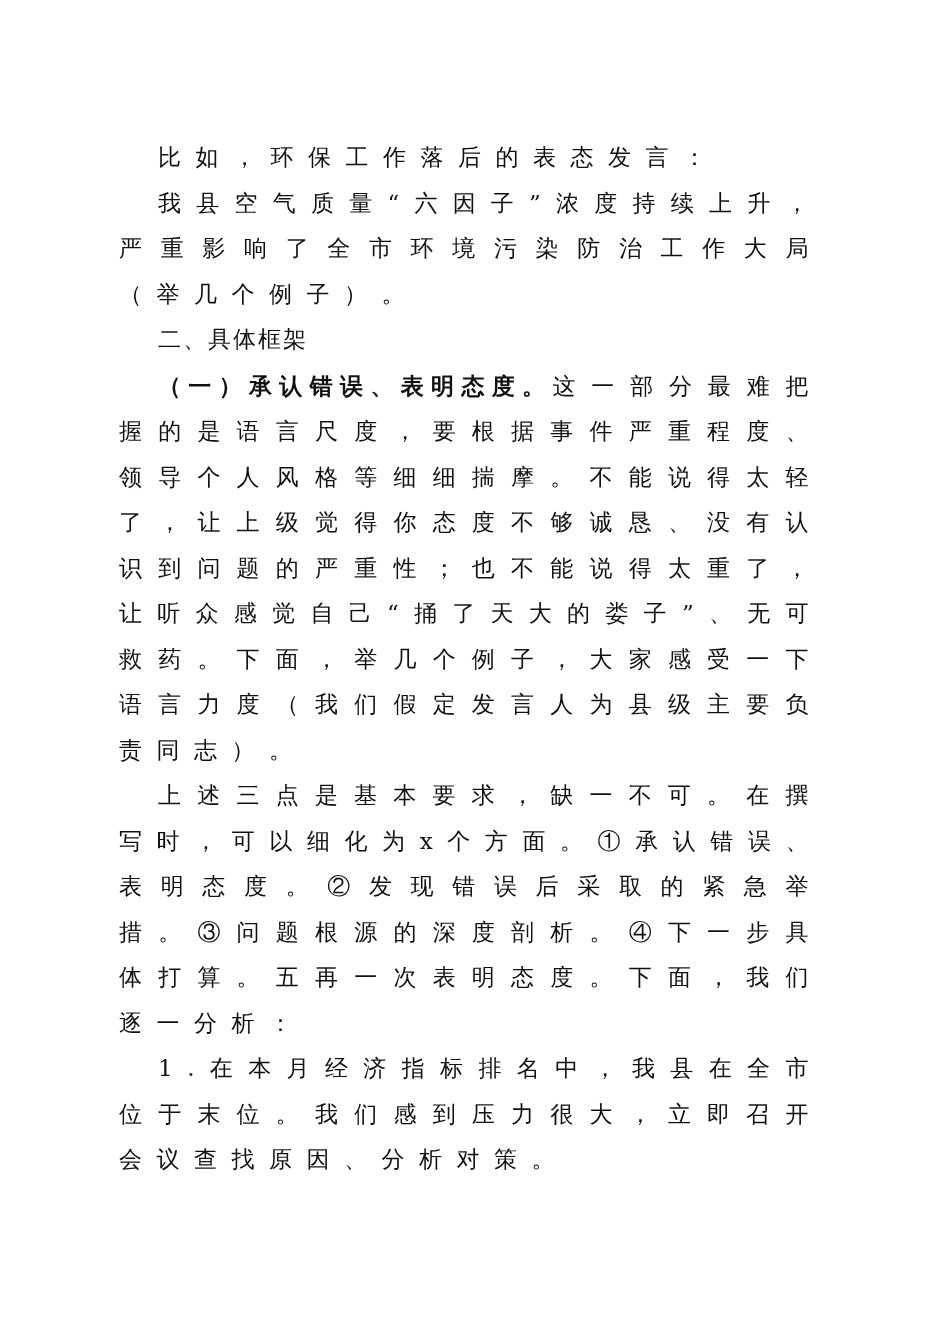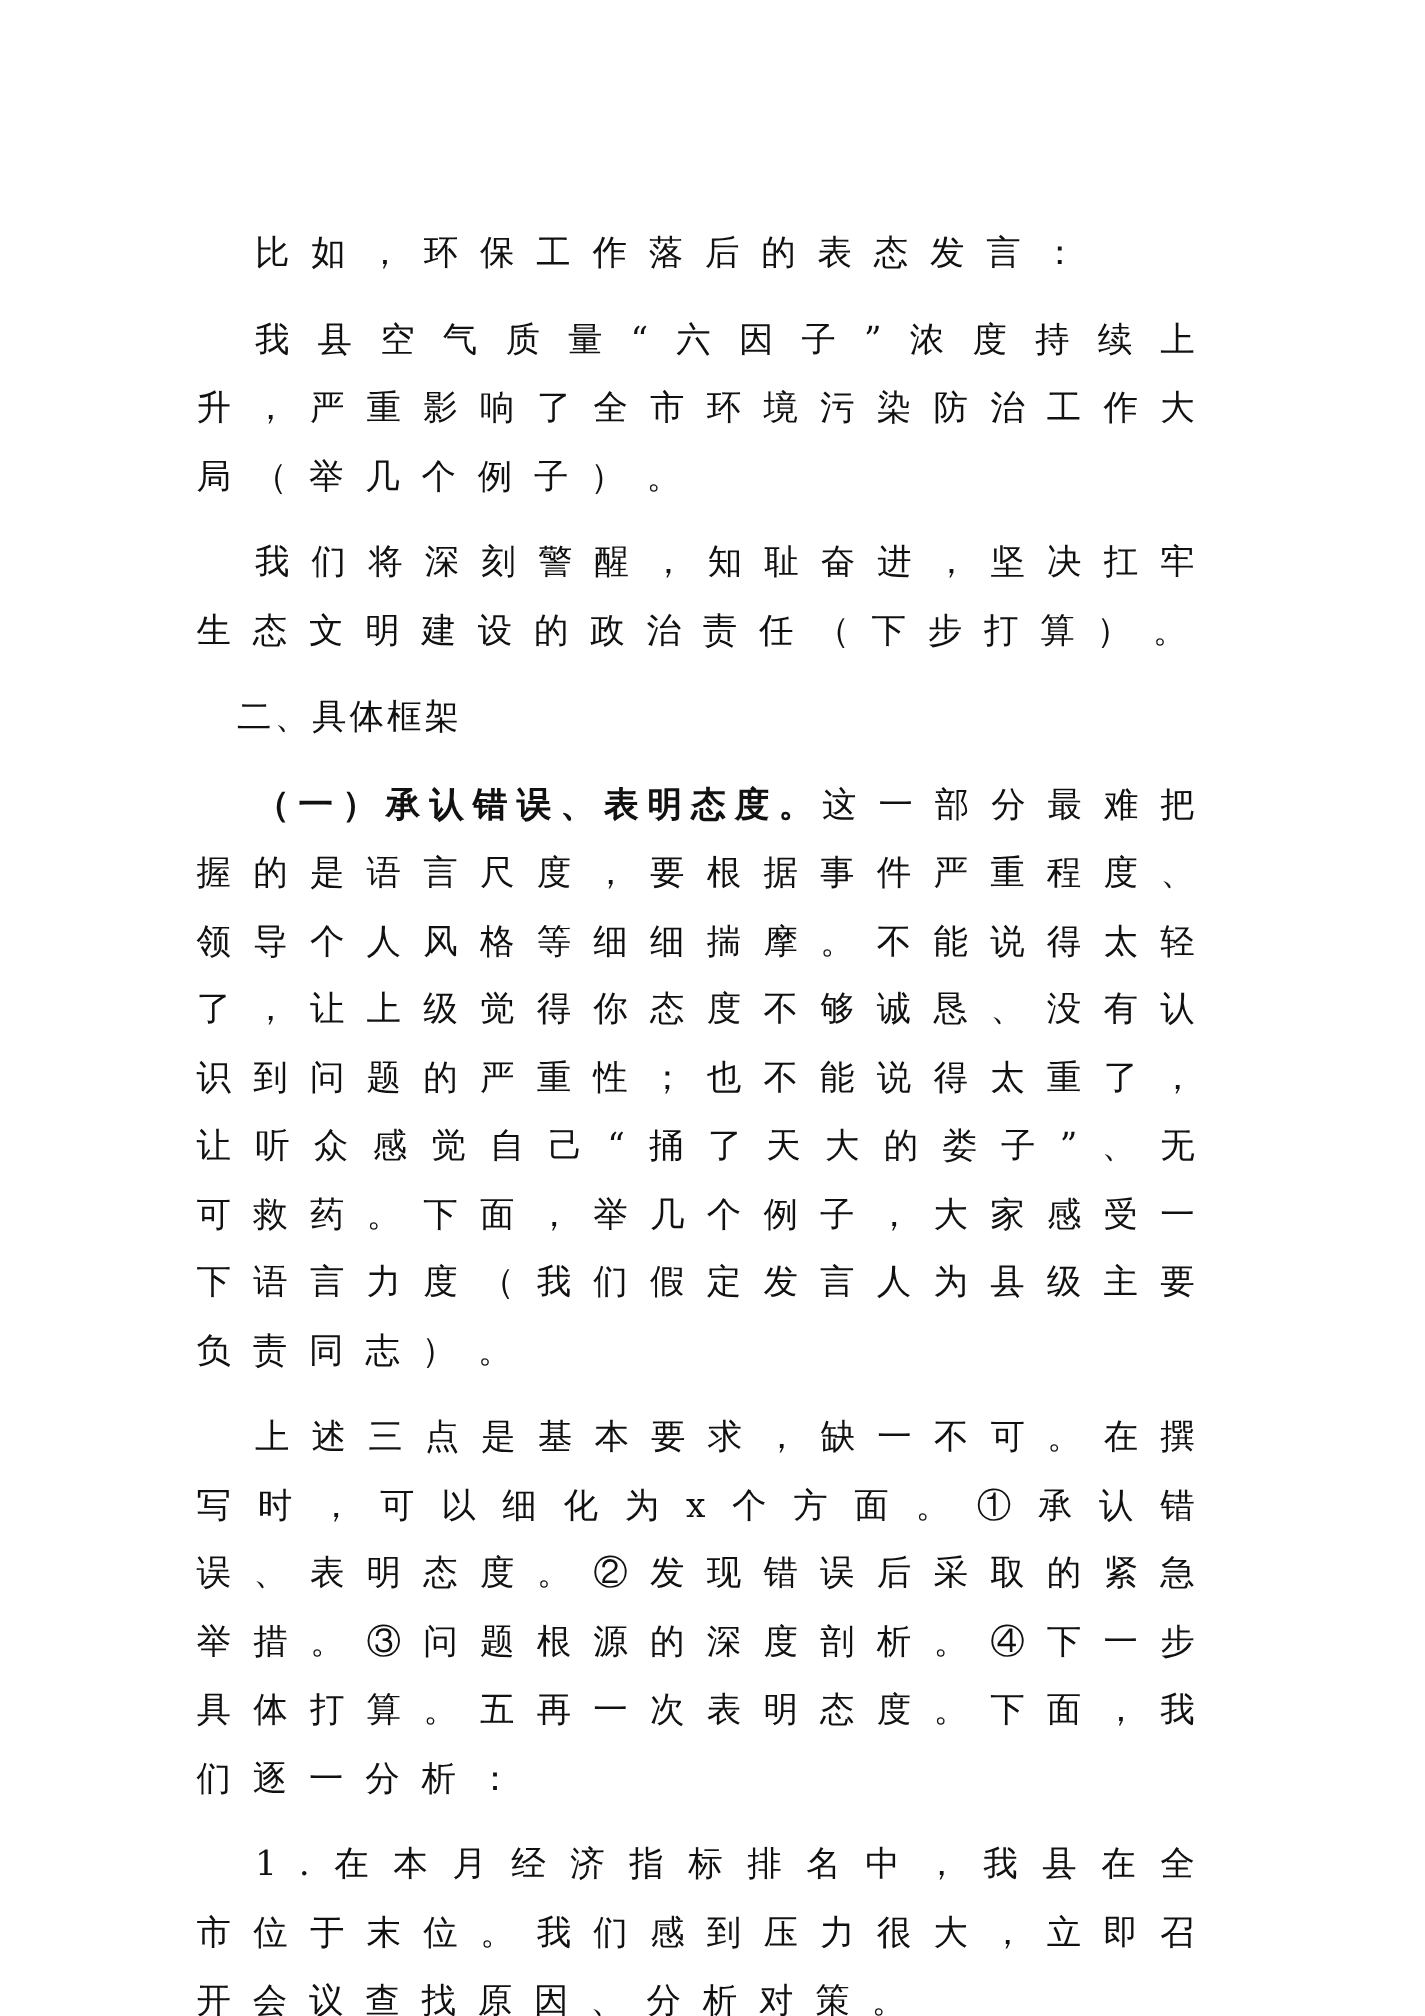--- a/index.html
+++ b/index.html
@@ -10,36 +10,35 @@
     top: 135px;
     width: 704px;
     font-family: "DejaVu Serif", "Liberation Serif", serif;
     font-size: 23px;
     line-height: 45.5px;
     color: #111111;
     letter-spacing: 14.5px;
     text-align: justify;
     text-justify: inter-character;
   }
-  .p { margin: 12px; text-indent: 39px; }
+  .p { margin: 0; text-indent: 39px; }
   .heading {
     margin: 0;
     text-indent: 39px;
     font-family: "DejaVu Sans", "Liberation Sans", sans-serif;
     font-weight: normal;
     letter-spacing: 2px;
     font-size: 23px;
   }
   .bold-lead { font-weight: bold; letter-spacing: 6px; }
 </style>
 </head>
 <body>
 
 <div class="page">
   <p class="p">比如，环保工作落后的表态发言：</p>
   <p class="p">我县空气质量“六因子”浓度持续上升，严重影响了全市环境污染防治工作大局（举几个例子）。</p>
-  <p class="p">我们将深刻警醒，知耻奋进，坚决扛牢生态文明建设的政治责任（下步打算）。</p>
   <p class="heading">二、具体框架</p>
   <p class="p"><span class="bold-lead">（一）承认错误、表明态度。</span><span>这一部分最难把握的是语言尺度，要根据事件严重程度、领导个人风格等细细揣摩。不能说得太轻了，让上级觉得你态度不够诚恳、没有认识到问题的严重性；也不能说得太重了，让听众感觉自己“捅了天大的娄子”、无可救药。下面，举几个例子，大家感受一下语言力度（我们假定发言人为县级主要负责同志）。</span></p>
   <p class="p">上述三点是基本要求，缺一不可。在撰写时，可以细化为x个方面。①承认错误、表明态度。②发现错误后采取的紧急举措。③问题根源的深度剖析。④下一步具体打算。五再一次表明态度。下面，我们逐一分析：</p>
   <p class="p">1.在本月经济指标排名中，我县在全市位于末位。我们感到压力很大，立即召开会议查找原因、分析对策。</p>
 
 </div>
 
 </body></html>

